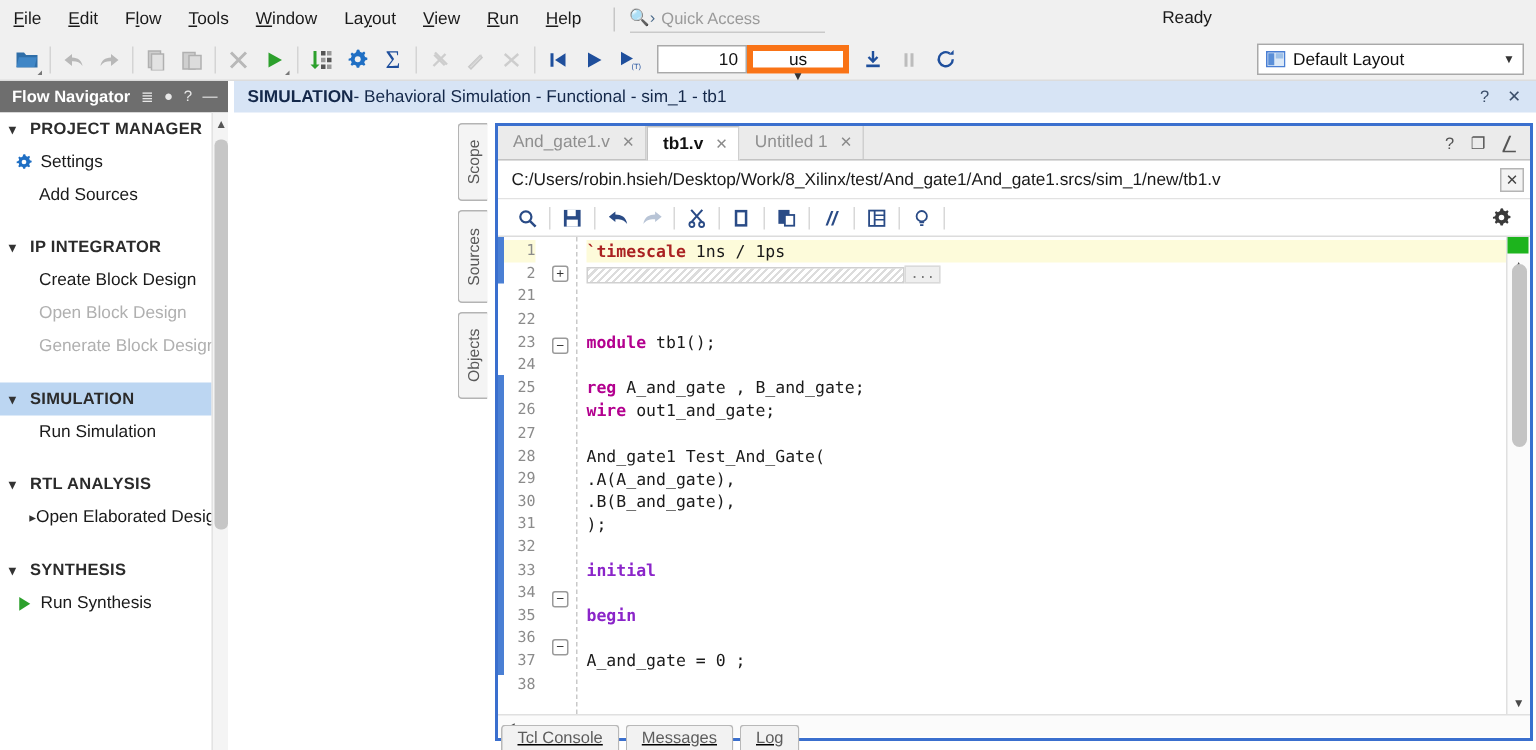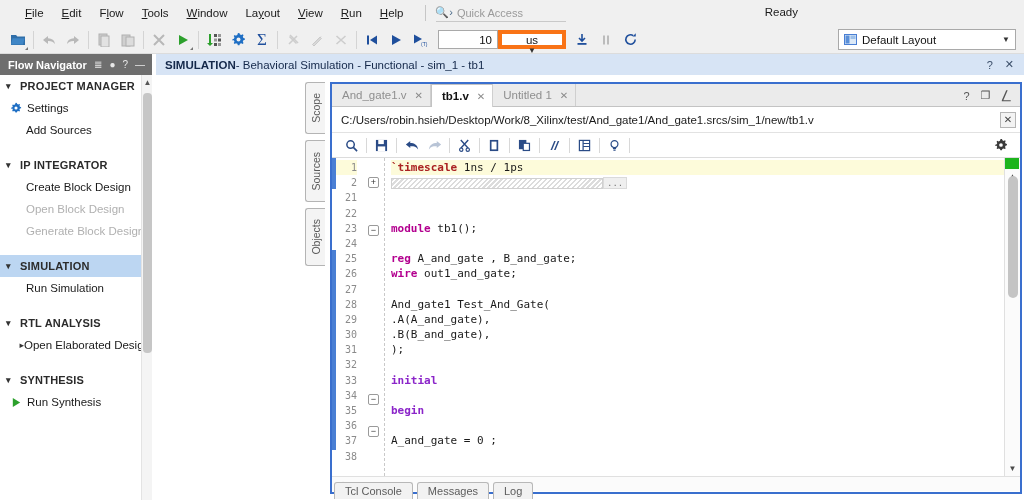--- a/index.html
+++ b/index.html
@@ -10,39 +10,39 @@
     background: #f0f0f0;
     overflow: hidden;
     -webkit-font-smoothing: antialiased;
   }
   .app { position: relative; width: 1024px; height: 500px; }
 
   
   .menubar {
     position: absolute; top: 0; left: 0; width: 816px; height: 26px;
     background: #f0f0f0;
-    display: flex; align-items: center; padding-left: 16px;
+    display: flex; align-items: center;
   }
   .menu-item {
     padding: 4px 9px; color: #1a1a1a; font-size: 11.5px;
     white-space: nowrap; cursor: default;
   }
   .menu-item u { text-decoration: underline; }
   .menu-sep {
     width: 1px; height: 16px; background: #c6c6c6; margin: 0 8px 0 12px;
   }
   .quick-access {
     display: flex; align-items: center; gap: 4px;
     margin-left: 2px; width: 130px;
     border-bottom: 1px solid #c9c9c9; height: 18px;
   }
   .qa-icon { color: #4a6a8a; font-size: 11px; line-height: 1; }
   .qa-text { color: #9a9a9a; font-size: 11px; }
   .ready-label {
-    position: absolute; right: 18px; top: 6px;
+    position: absolute; right: 8px; top: 6px;
     color: #1a1a1a; font-size: 11.5px;
   }
 
   
   .toolbar {
     position: absolute; top: 26px; left: 0; width: 1024px; height: 28px;
     background: #f0f0f0; border-bottom: 1px solid #dcdcdc;
     display: flex; align-items: center; padding-left: 6px;
   }
   .tb-btn {
@@ -273,21 +273,21 @@
     justify-content: center; font-size: 8px; color: #4a4a4a;
   }
   .green-marker {
     position: absolute; right: 1px; top: 0; width: 14px; height: 11px;
     background: #1db41d;
   }
 
   
   .bottom-tabs {
     position: absolute; left: 182px; bottom: 0; height: 18px;
-    display: flex; gap: 4px; align-items: flex-start;
+    display: flex; gap: 4px; align-items: center; text-decoration: underline;
   }
   .btab {
     height: 17px; padding: 0 10px; border: 1px solid #b8b8b8;
     border-bottom: none; border-radius: 3px 3px 0 0; background: #f2f2f2;
     display: flex; align-items: center; font-size: 11px; color: #5c5c5c;
   }
   svg { display: block; }
 </style>
 </head>
 <body>

